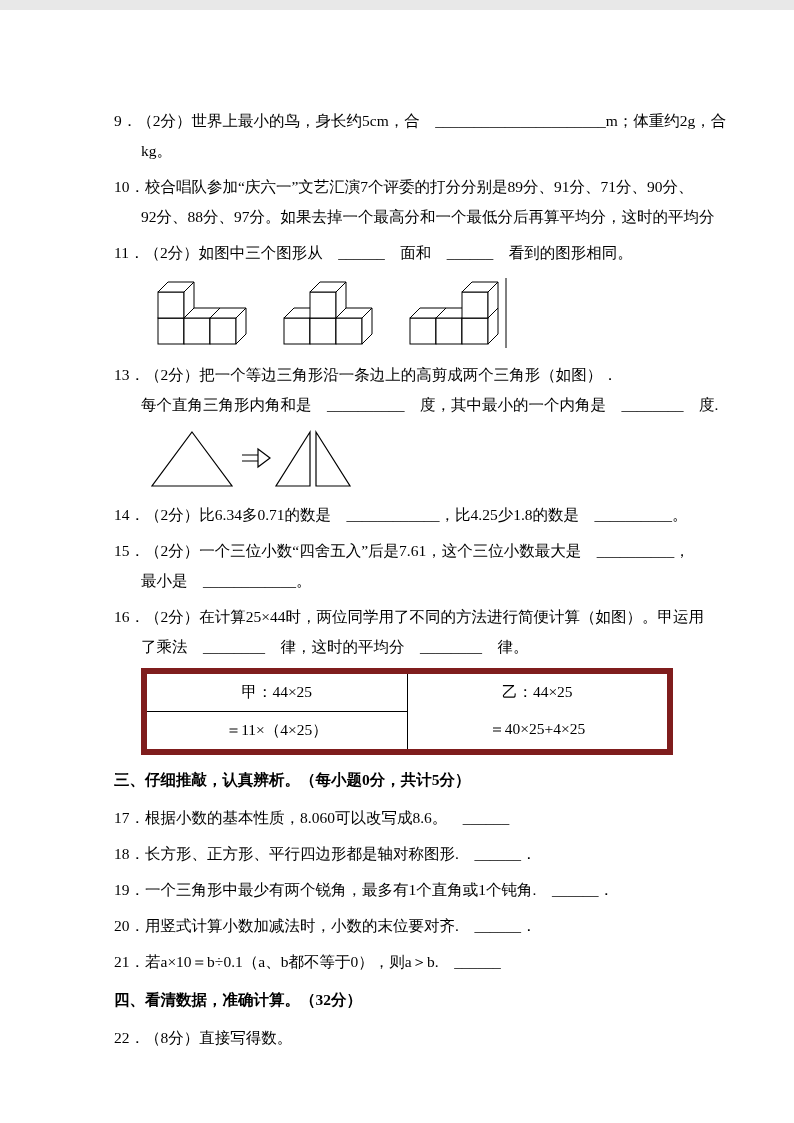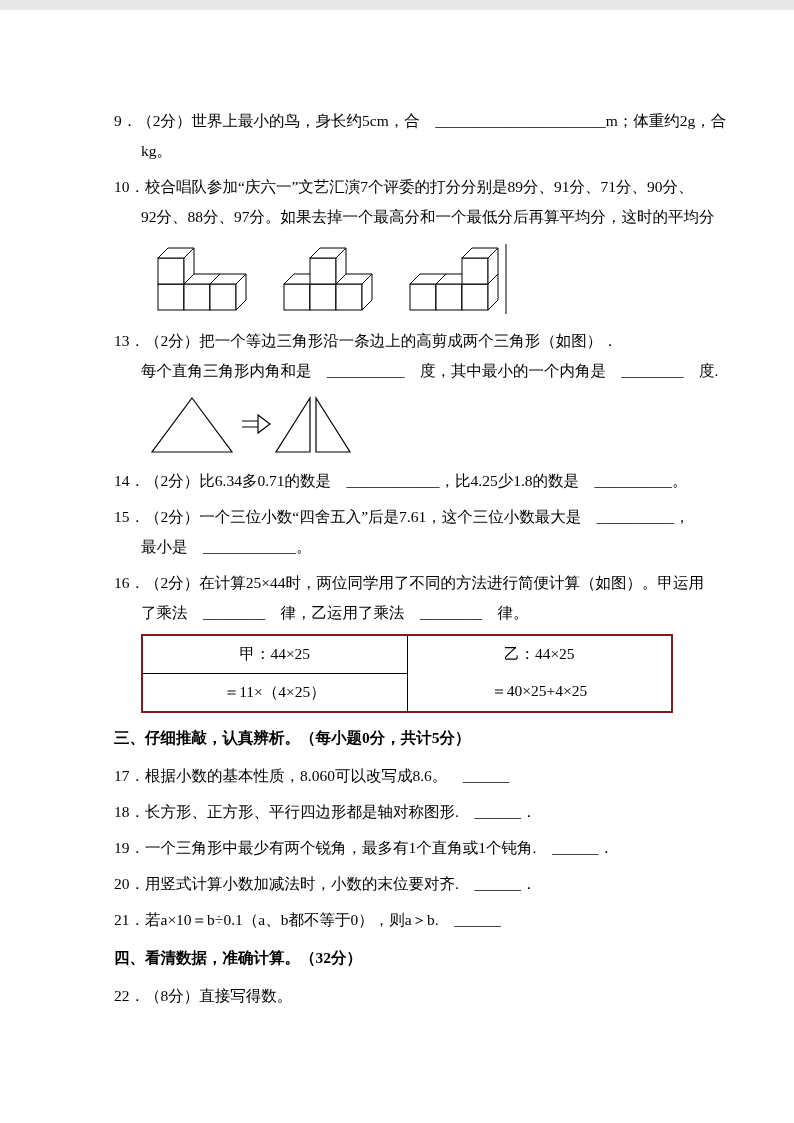--- a/index.html
+++ b/index.html
@@ -8,21 +8,21 @@
     box-sizing:border-box;padding:96px 110px 0 114px;overflow:hidden;
     font-family:"Liberation Serif","DejaVu Serif",serif;
     font-size:15.5px;color:#000;
   }
   .question{margin-bottom:6px;}
   .line{line-height:30px;white-space:nowrap;}
   .cont{margin-left:27px;}
   .section-heading{font-weight:bold;line-height:30px;margin:8px 0 8px 0;}
   .figure{margin:4px 0 6px 30px;}
   .figure svg{display:block;}
-  .calc-table{display:flex;border:2px solid #7f1d1d;width:532px;margin:6px 0 10px 27px;box-sizing:border-box;}
+  .calc-table{display:flex;border:6px solid #7f1d1d;width:532px;margin:6px 0 10px 27px;box-sizing:border-box;}
   .calc-cell{flex:1;display:flex;flex-direction:column;}
   .calc-cell.left{border-right:1px solid #000;}
   .calc-row{height:37px;display:flex;align-items:center;justify-content:center;white-space:nowrap;}
   .calc-cell.left .calc-row:first-child{border-bottom:1px solid #000;}
 </style>
 </head>
 <body>
 
 <div class="page">
 
@@ -30,20 +30,21 @@
     <div class="line">9．（2分）世界上最小的鸟，身长约5cm，合　______________________m；体重约2g，合</div>
     <div class="line cont">kg。</div>
   </div>
 
   <div class="question">
     <div class="line">10．校合唱队参加“庆六一”文艺汇演7个评委的打分分别是89分、91分、71分、90分、</div>
     <div class="line cont">92分、88分、97分。如果去掉一个最高分和一个最低分后再算平均分，这时的平均分</div>
   </div>
 
   <div class="question">
+    <div class="line">11．（2分）如图中三个图形从　______　面和　______　看到的图形相同。</div>
     <div class="figure">
       <svg width="368" height="82" viewBox="0 0 368 82">
         <g fill="#ffffff" stroke="#000000" stroke-width="1">
 
           <rect x="14" y="46" width="26" height="26"></rect>
             <path d="M14,46 l10,-10 h26 l-10,10 z"></path>
             <path d="M40,46 l10,-10 v26 l-10,10 z"></path>
           <rect x="40" y="46" width="26" height="26"></rect>
             <path d="M40,46 l10,-10 h26 l-10,10 z"></path>
             <path d="M66,46 l10,-10 v26 l-10,10 z"></path>
@@ -107,21 +108,21 @@
     <div class="line">14．（2分）比6.34多0.71的数是　____________，比4.25少1.8的数是　__________。</div>
   </div>
 
   <div class="question">
     <div class="line">15．（2分）一个三位小数“四舍五入”后是7.61，这个三位小数最大是　__________，</div>
     <div class="line cont">最小是　____________。</div>
   </div>
 
   <div class="question">
     <div class="line">16．（2分）在计算25×44时，两位同学用了不同的方法进行简便计算（如图）。甲运用</div>
-    <div class="line cont">了乘法　________　律，乙运用了乘法　________　律。</div>
+    <div class="line cont">了乘法　________　律，这时的平均分　________　律。</div>
     <div class="calc-table">
       <div class="calc-cell left">
         <div class="calc-row">甲：44×25</div>
         <div class="calc-row">＝11×（4×25）</div>
       </div>
       <div class="calc-cell right">
         <div class="calc-row">乙：44×25</div>
         <div class="calc-row">＝40×25+4×25</div>
       </div>
     </div>

